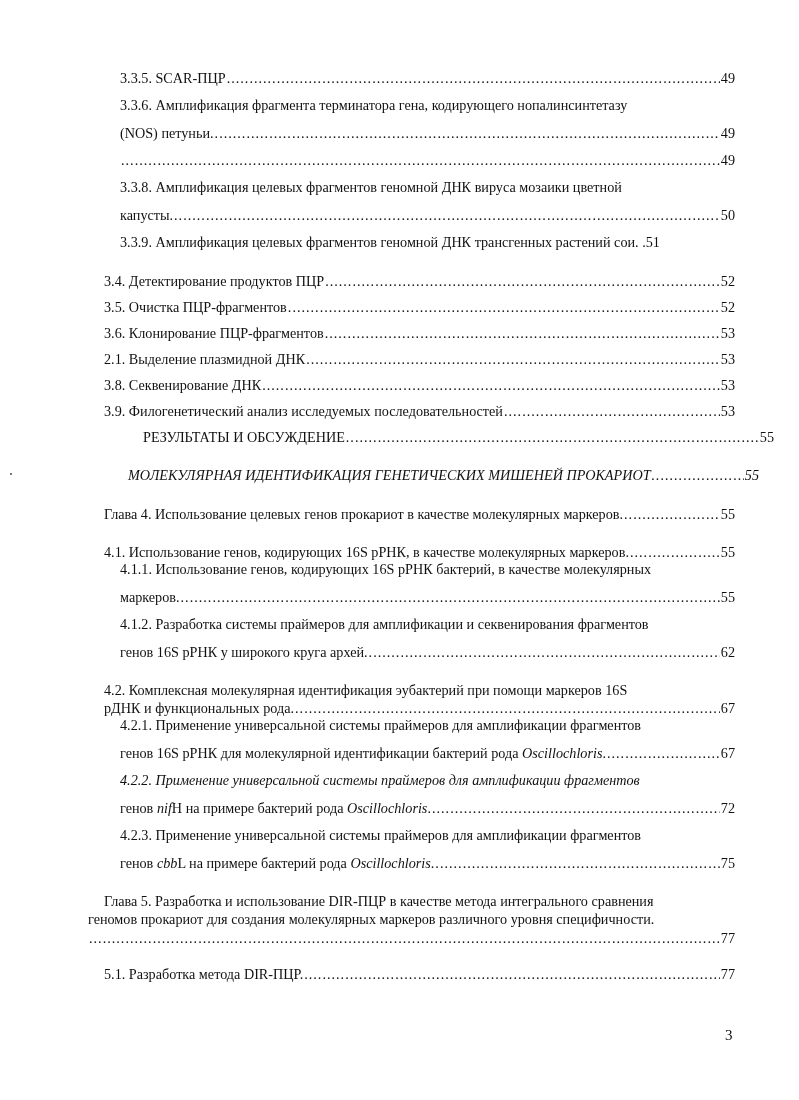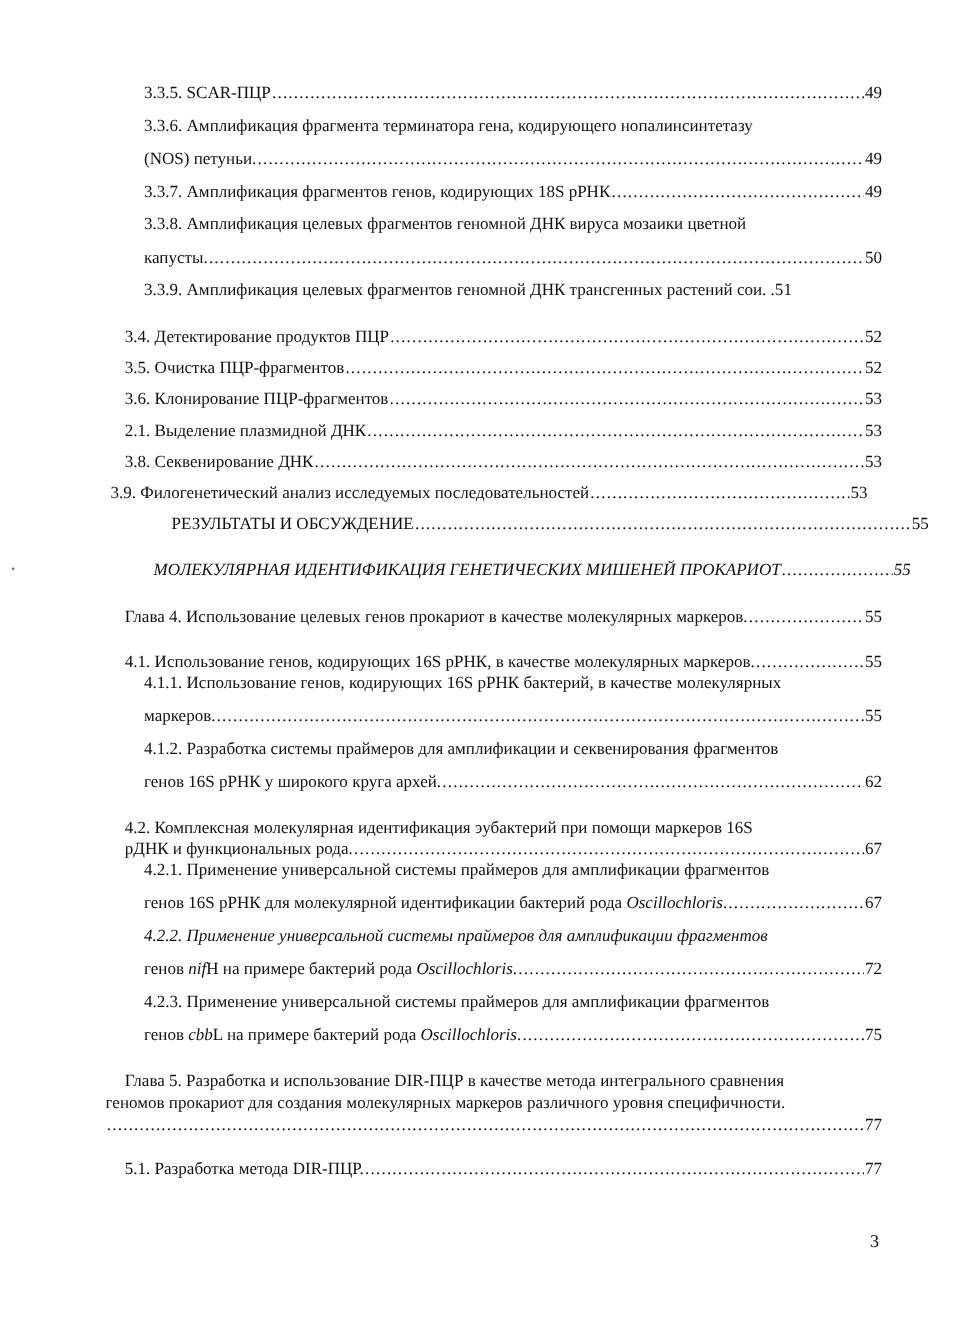--- a/index.html
+++ b/index.html
@@ -27,21 +27,20 @@
   </div>
 
   <div class="line" style="left:120px;top:96px;">3.3.6. Амплификация фрагмента терминатора гена, кодирующего нопалинсинтетазу</div>
   <div class="toc-row" style="left:120px;top:124px;width:615px;">
     <span class="txt">(NOS) петуньи.</span>
     <span class="dots"></span>
     <span class="pg">49</span>
   </div>
 
   <div class="toc-row" style="left:120px;top:151px;width:615px;">
-    <span class="txt">3.3.7. Амплификация фрагментов генов, кодирующих 18S рРНК</span>
     <span class="dots"></span>
     <span class="pg">49</span>
   </div>
 
   <div class="line" style="left:120px;top:178px;">3.3.8. Амплификация целевых фрагментов геномной ДНК вируса мозаики цветной</div>
   <div class="toc-row" style="left:120px;top:206px;width:615px;">
     <span class="txt">капусты.</span>
     <span class="dots"></span>
     <span class="pg">50</span>
   </div>
@@ -70,21 +69,21 @@
   <div class="toc-row" style="left:104px;top:350px;width:631px;">
     <span class="txt">2.1. Выделение плазмидной ДНК</span>
     <span class="dots"></span>
     <span class="pg">53</span>
   </div>
   <div class="toc-row" style="left:104px;top:376px;width:631px;">
     <span class="txt">3.8. Секвенирование ДНК</span>
     <span class="dots"></span>
     <span class="pg">53</span>
   </div>
-  <div class="toc-row" style="left:92px;top:402px;width:631px;">
+  <div class="toc-row" style="left:104px;top:402px;width:631px;">
     <span class="txt">3.9. Филогенетический анализ исследуемых последовательностей</span>
     <span class="dots"></span>
     <span class="pg">53</span>
   </div>
 
   <div class="toc-row" style="left:104px;top:428px;width:631px;margin-left:39px;">
     <span class="txt">РЕЗУЛЬТАТЫ И ОБСУЖДЕНИЕ</span>
     <span class="dots"></span>
     <span class="pg">55</span>
   </div>

